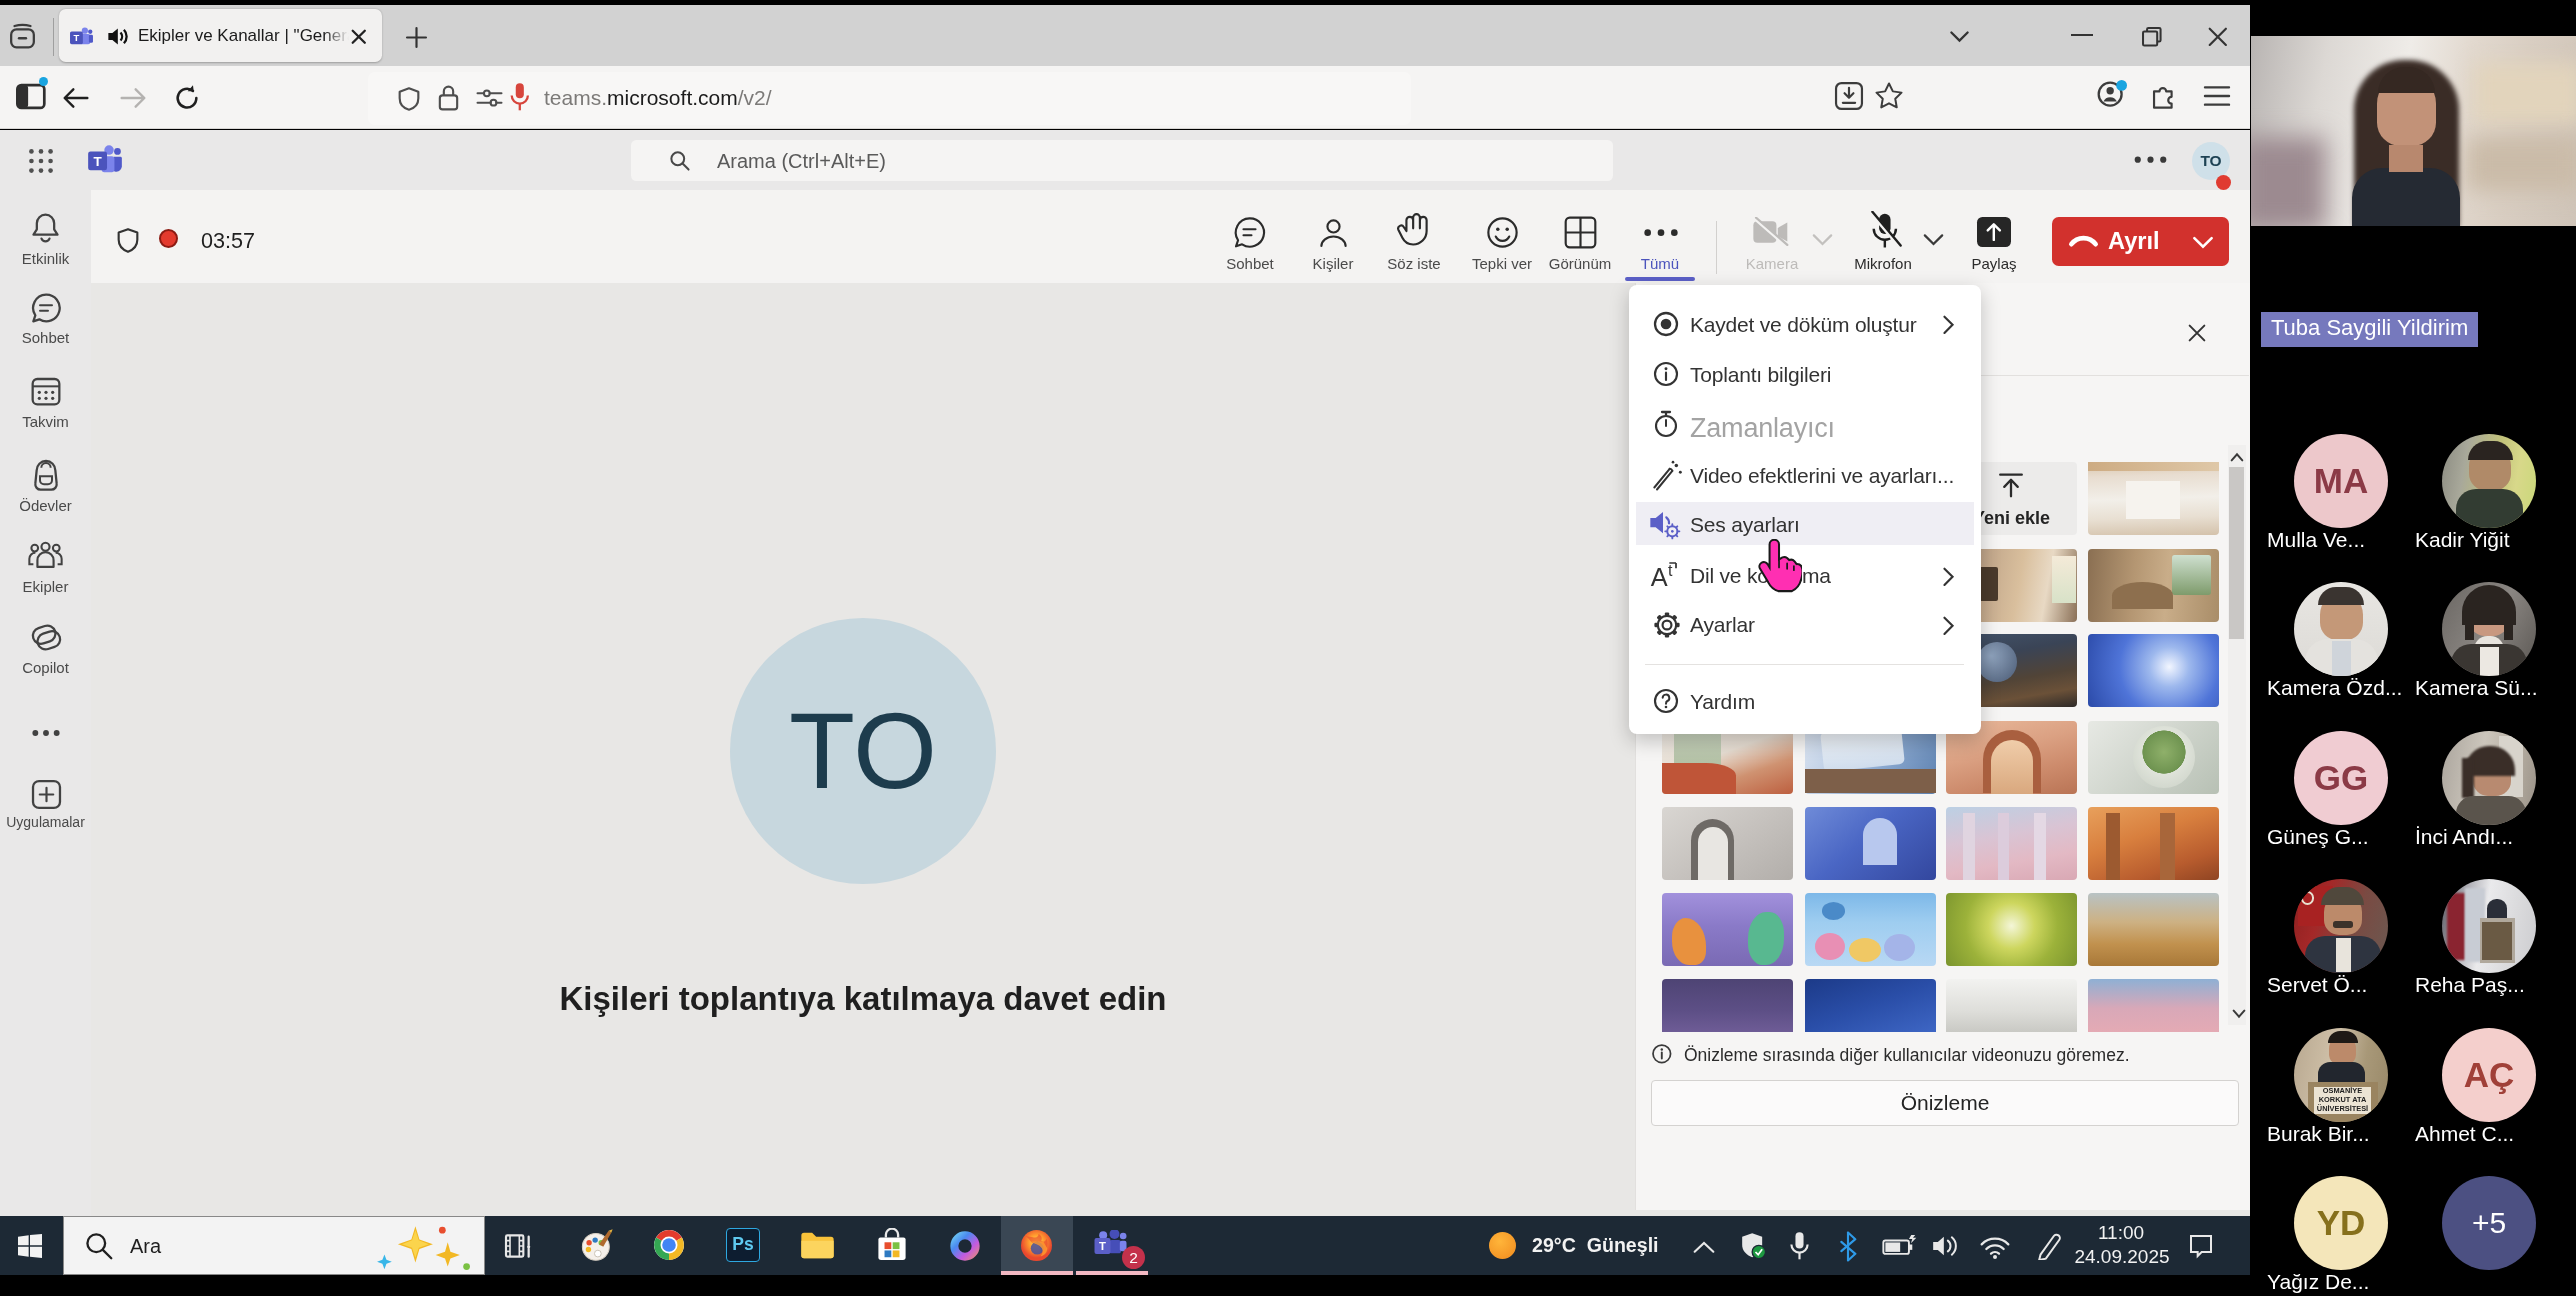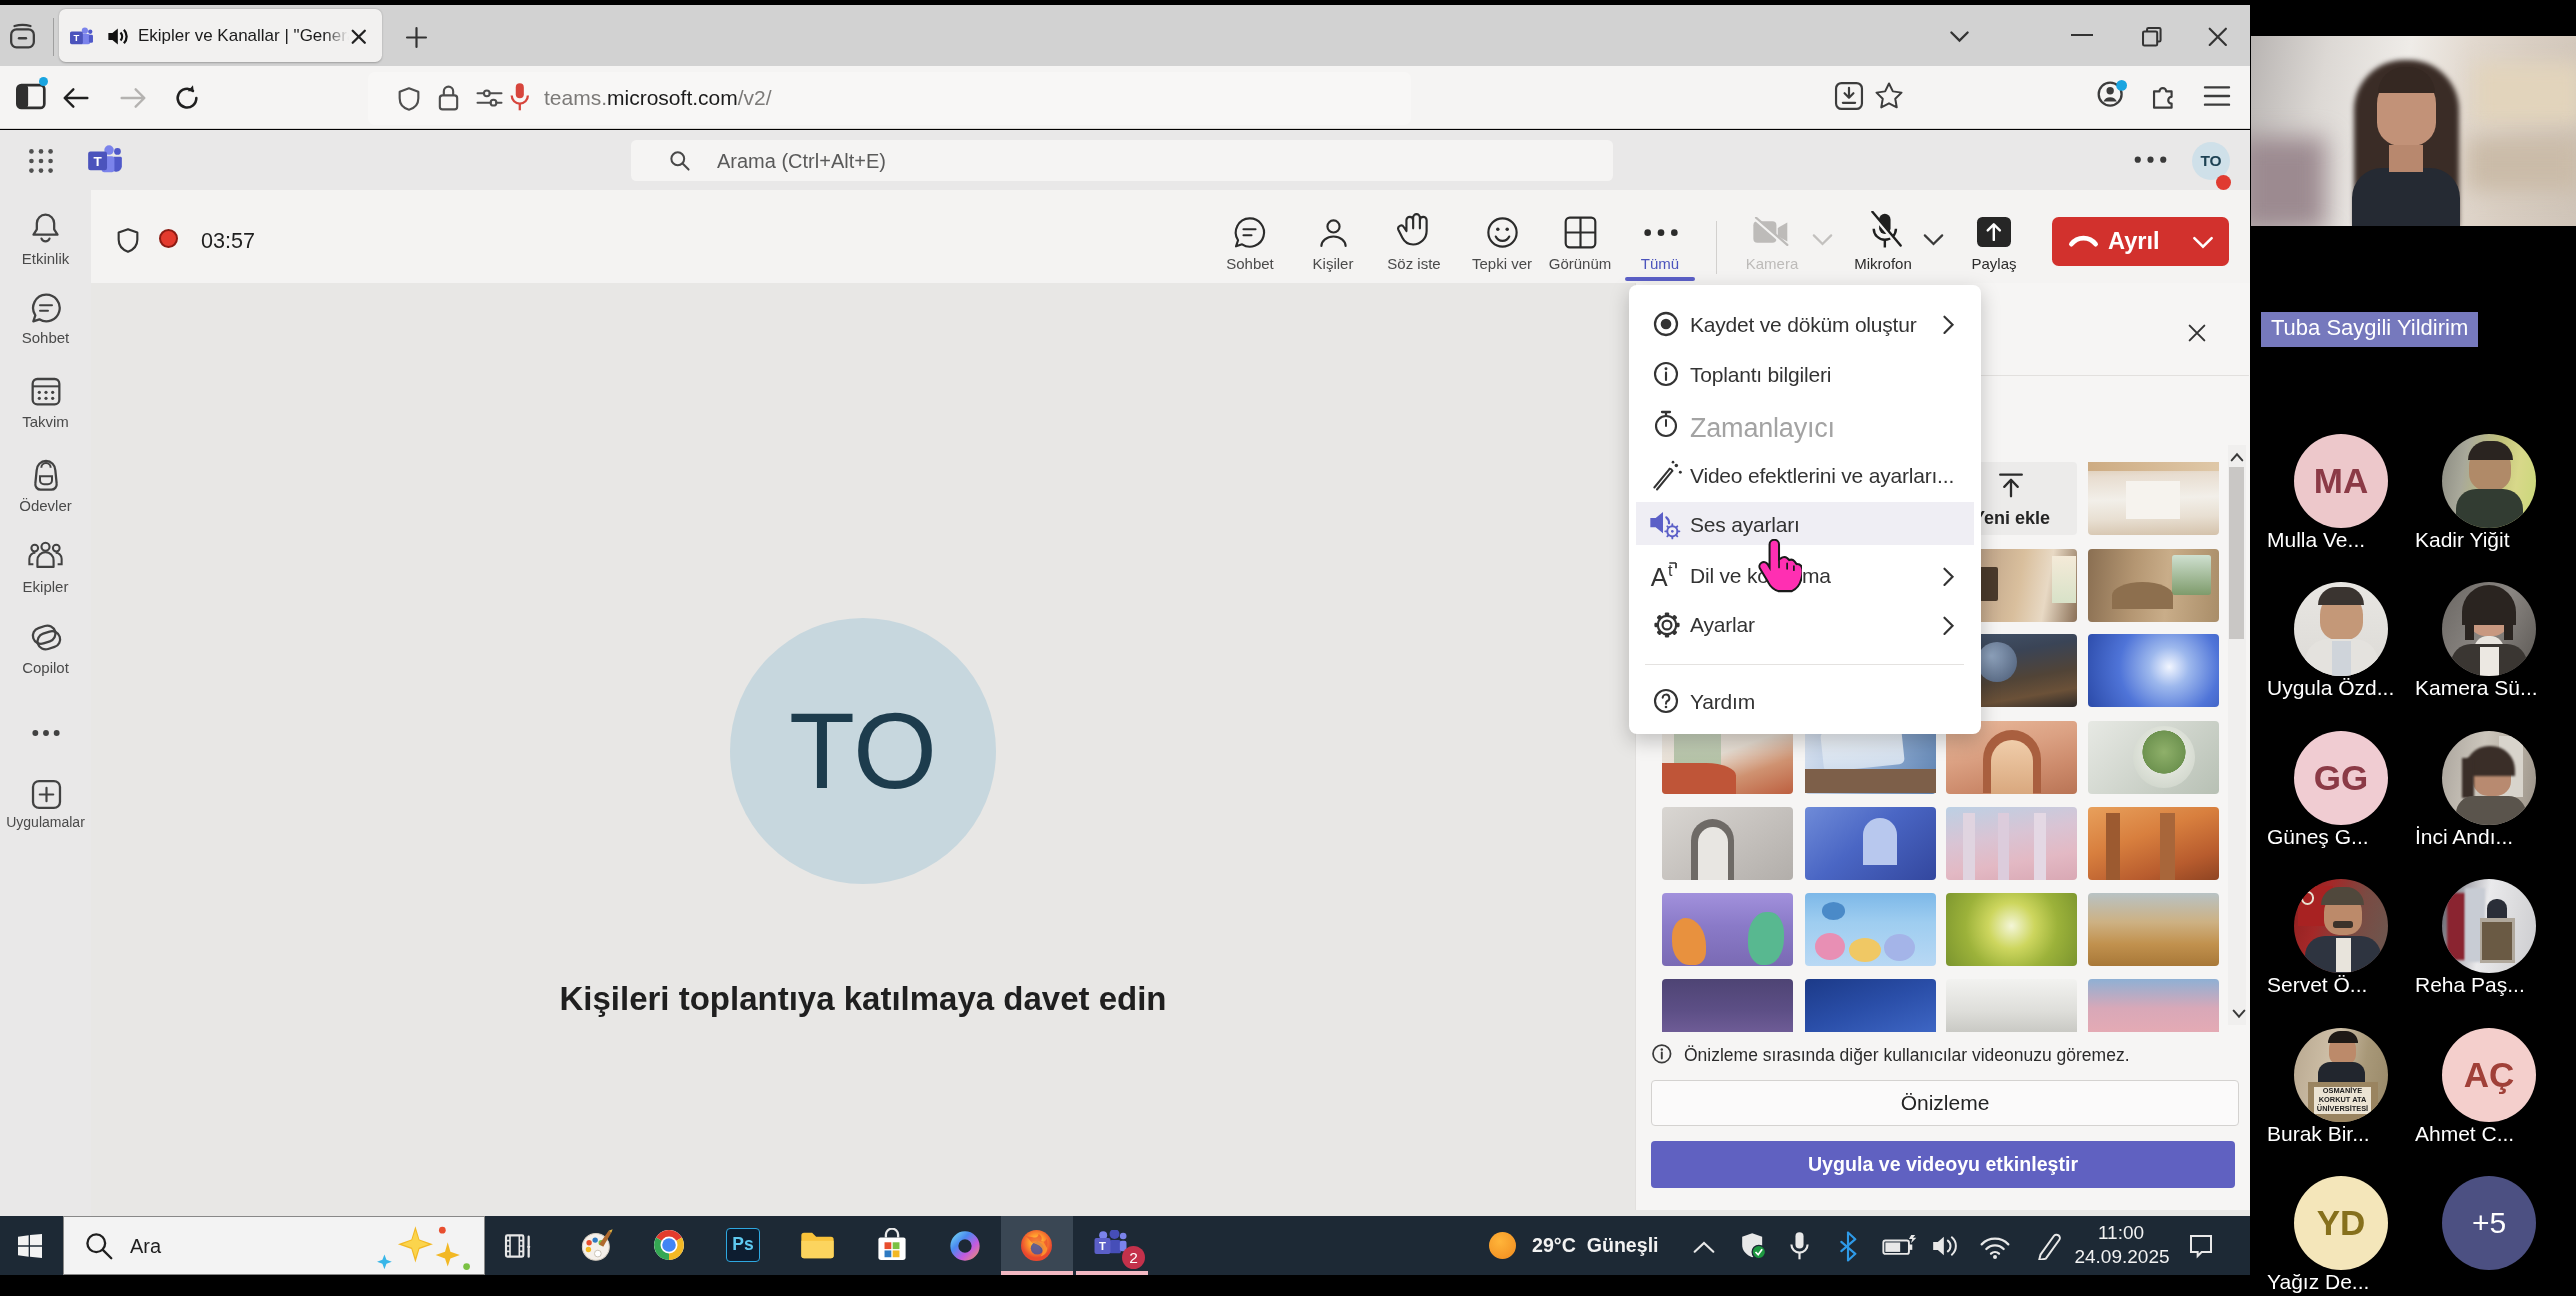--- a/index.html
+++ b/index.html
@@ -394,21 +394,20 @@
     <path d="M4 4 L12 13 L20 4" fill="none" stroke="#3a3a3a" stroke-width="3" stroke-linecap="round"></path>
   </svg>
 
   <svg class="abs" style="left:1651px;top:1043px" width="21.6" height="21.6" viewBox="0 0 32 32">
     <circle cx="16" cy="16" r="13" fill="none" stroke="#3a3a3a" stroke-width="2.6"></circle>
     <path d="M16 14 V23" stroke="#3a3a3a" stroke-width="2.8" stroke-linecap="round"></path>
     <circle cx="16" cy="9.5" r="1.8" fill="#3a3a3a"></circle>
   </svg>
   <div class="abs" style="left:1684px;top:1045px;font-size:17.5px;color:#2b2b2b">Önizleme sırasında diğer kullanıcılar videonuzu göremez.</div>
   <div class="abs" style="left:1651px;top:1080px;width:588px;height:46px;background:#fbfafa;border:1.3px solid #d4d2d0;border-radius:4px;text-align:center;line-height:43px;font-size:21px;font-weight:normal;color:#242424">Önizleme</div>
-  <div class="abs" style="left:1651px;top:1141px;width:584px;height:47px;background:#6061c1;border-radius:4px;text-align:center;line-height:47px;font-size:19.6px;font-weight:bold;color:#fff">Uygula ve videoyu etkinleştir</div>
 
   <div class="abs" style="left:1629px;top:285px;width:352px;height:449px;background:#fff;border-radius:8px;box-shadow:0 6.7px 20px rgba(0,0,0,.22);z-index:40"></div>
   <div class="abs" id="menuitems" style="z-index:41"></div>
   <div class="abs" style="left:1636px;top:502px;width:338px;height:43px;background:#efeef4;z-index:41"></div>
 
   <svg class="abs" style="left:1652px;top:310px;z-index:42" width="28" height="28" viewBox="0 0 42 42">
     <circle cx="21" cy="21" r="16.5" fill="none" stroke="#333" stroke-width="3.4"></circle>
     <circle cx="21" cy="21" r="8" fill="#333"></circle>
   </svg>
   <svg class="abs" style="left:1652px;top:360px;z-index:42" width="28" height="28" viewBox="0 0 42 42">
@@ -658,21 +657,21 @@
     <div class="abs" style="left:13.5px;top:55px;width:67px;height:40px;background:#323c32;border-radius:20px 20px 0 0"></div>
   </div>
   <div class="avname" style="left:2415px;top:528px">Kadir Yiğit</div>
 
   <div class="abs" style="left:2294px;top:582px;width:94px;height:94px;border-radius:50%;overflow:hidden;background:linear-gradient(180deg,#e8e6e2 0%,#dcdad6 100%)">
     <div class="abs" style="left:26px;top:10.8px;width:43px;height:47px;background:#c49878;border-radius:21.6px 21.6px 17.5px 17.5px"></div>
     <div class="abs" style="left:24px;top:5.4px;width:46px;height:17.5px;background:#3a3430;border-radius:23px 23px 0 0"></div>
     <div class="abs" style="left:10.8px;top:57px;width:73px;height:39px;background:#e4e2de;border-radius:23px 23px 0 0"></div>
     <div class="abs" style="left:38px;top:59px;width:19px;height:36px;background:#cfd4da"></div>
   </div>
-  <div class="avname" style="left:2267px;top:676px">Uygula Özd...</div>
+  <div class="avname" style="left:2267px;top:676px">Kamera Özd...</div>
   <div class="abs" style="left:2442px;top:582px;width:94px;height:94px;border-radius:50%;overflow:hidden;background:linear-gradient(120deg,#6a6662 0%,#8a8682 50%,#5a5652 100%)">
     <div class="abs" style="left:27px;top:9.4px;width:40px;height:45px;background:#c89880;border-radius:20px 20px 16px 16px"></div>
     <div class="abs" style="left:20px;top:2.7px;width:54px;height:40px;background:#2a2420;border-radius:27px 27px 0 0"></div>
     <div class="abs" style="left:23px;top:20px;width:9.4px;height:38px;background:#2a2420"></div>
     <div class="abs" style="left:62px;top:20px;width:9.4px;height:38px;background:#2a2420"></div>
     <div class="abs" style="left:32px;top:54px;width:30px;height:20px;background:#e8e4de;border-radius:13.5px 13.5px 0 0"></div>
     <div class="abs" style="left:9.4px;top:62px;width:76px;height:34px;background:#3a3632;border-radius:20px 20px 0 0"></div>
     <div class="abs" style="left:38px;top:65px;width:19px;height:31px;background:#ece8e2"></div>
   </div>
   <div class="avname" style="left:2415px;top:676px">Kamera Sü...</div>

